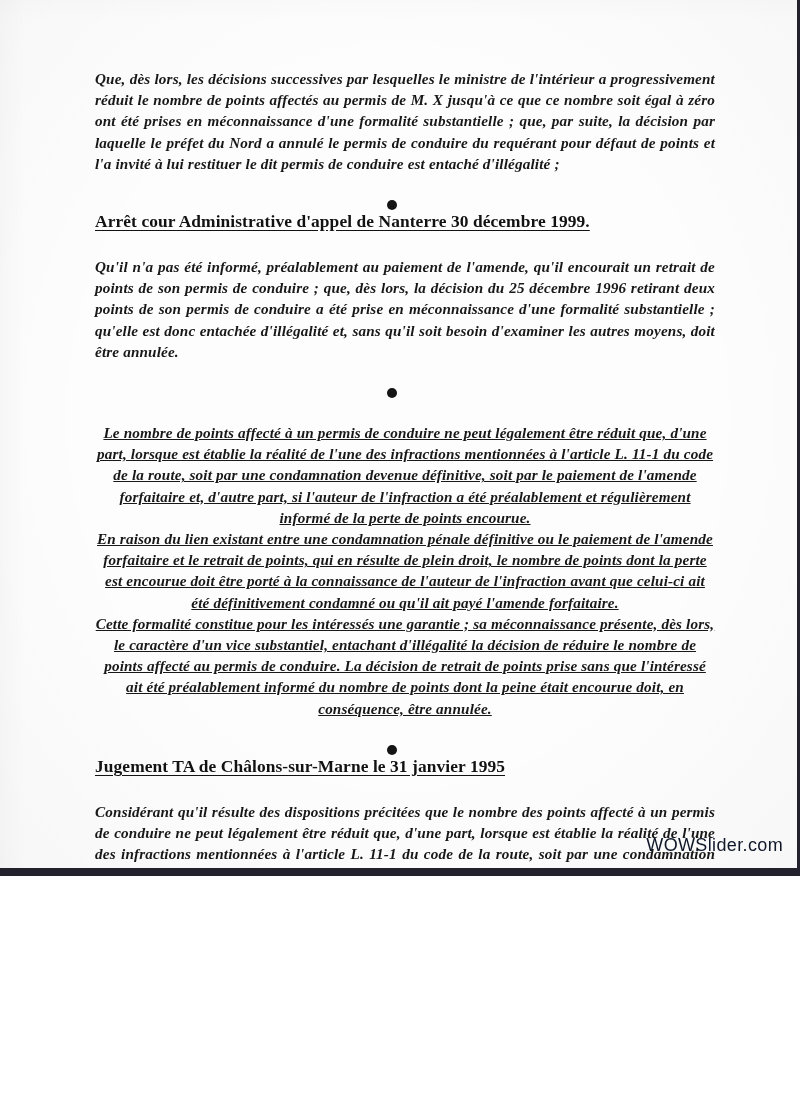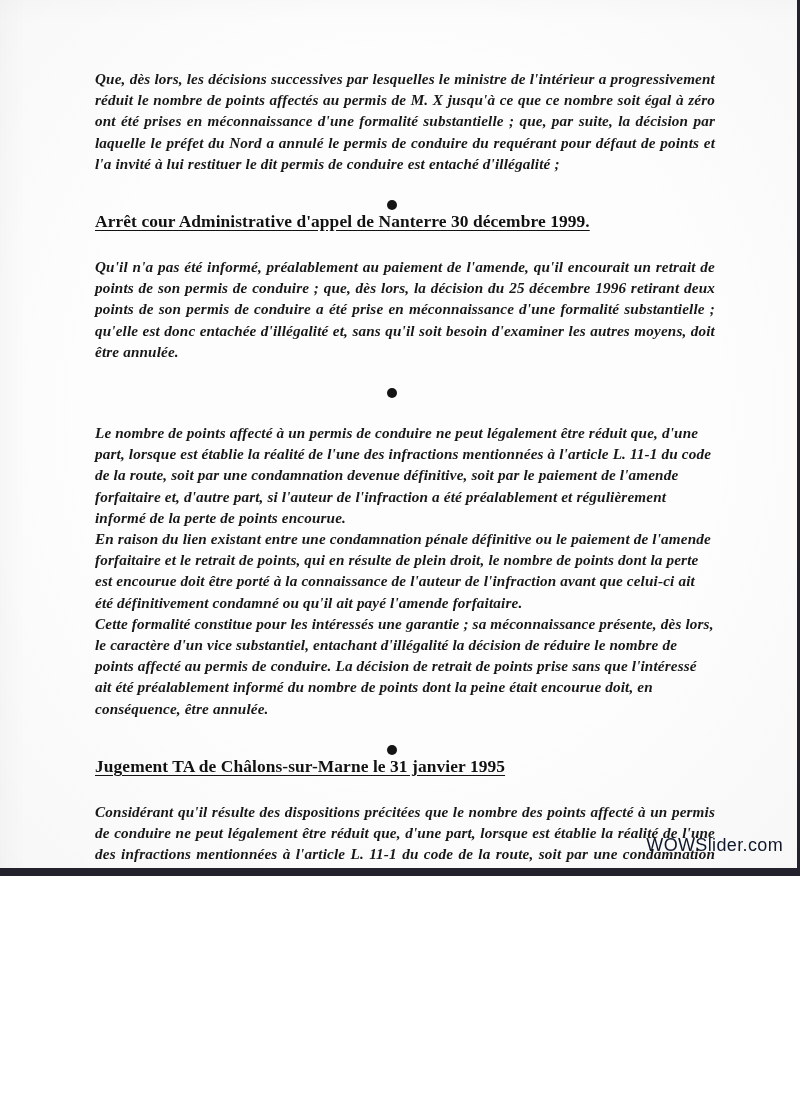--- a/index.html
+++ b/index.html
@@ -47,21 +47,22 @@
     margin: 0;
     font-style: italic;
     font-weight: bold;
     font-size: 15.2px;
     line-height: 21.2px;
     color: #181818;
     text-align: justify;
     letter-spacing: 0.01em;
   }
   p.body-text.ragged {
-    text-align: left;
+    text-align: center;
+    text-decoration: underline;
   }
 
   .heading-row {
     display: flex;
     align-items: baseline;
     margin: 26px 0 24px 0;
     flex-direction: column;
   }
   .heading-bullet {
     width: 10px;

